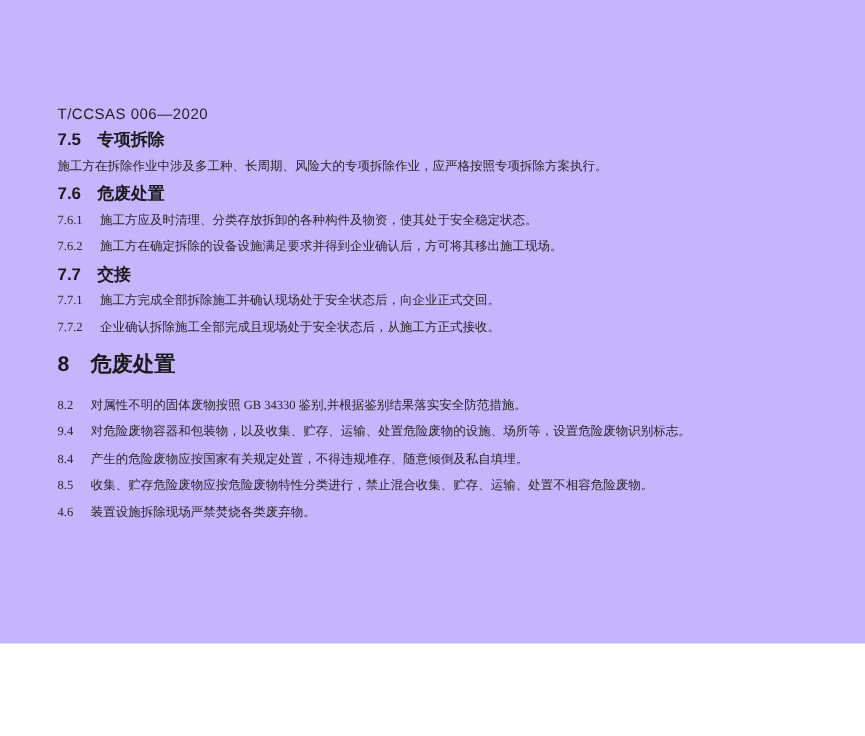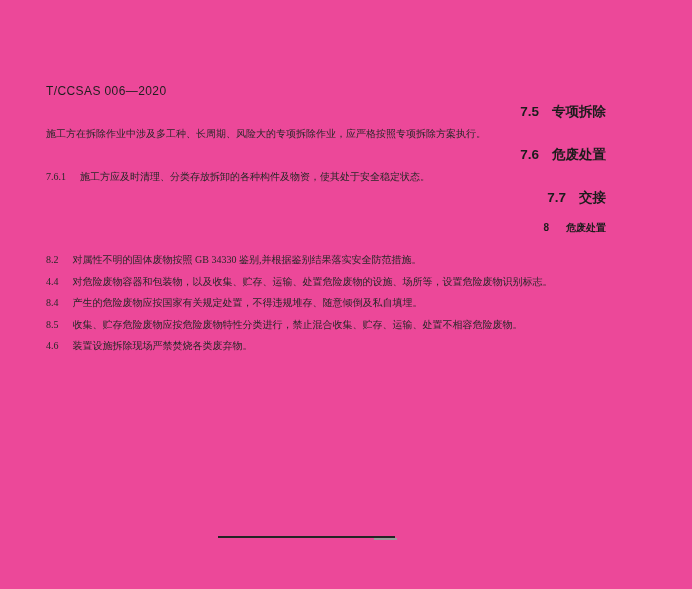--- a/index.html
+++ b/index.html
@@ -1,20 +1,20 @@
 <!DOCTYPE html>
 <html><head>
 <meta charset="utf-8">
 <style>
   html, body { margin: 0; padding: 0; background: #ffffff; }
   .page {
     position: relative;
     width: 692px;
-    height: 589px;
-    background: #ec4899;
+    height: 515px;
+    background: #c4b5fd;
     color: #262626;
     font-family: "Liberation Serif", "DejaVu Serif", serif;
     overflow: hidden;
   }
   .content {
     position: absolute;
     left: 46px;
     top: 82px;
     width: 560px;
   }
@@ -30,30 +30,28 @@
     line-height: 21.5px;
     line-break: strict;
     word-break: normal;
     color: #282828;
   }
   .heading {
     font-family: "Liberation Sans", "DejaVu Sans", sans-serif;
     font-weight: bold;
     font-size: 13.5px;
     color: #1c1c1c;
-    text-align: right;
   }
   .chapter {
     font-family: "Liberation Sans", "DejaVu Sans", sans-serif;
     font-weight: bold;
-    font-size: 10px;
+    font-size: 17px;
     margin-top: 8px;
     margin-bottom: 11px;
     color: #1c1c1c;
-    text-align: right;
   }
   .num { margin-right: 14px; }
   .heading .num { margin-right: 13px; }
   .chapter .num { margin-right: 17px; }
   .footer-rule {
     position: absolute;
     left: 218px;
     top: 536px;
     width: 177px;
     height: 2px;
@@ -85,38 +83,47 @@
     </div>
 
     <div class="block heading">
       <span class="num">7.6</span><span>危废处置</span>
     </div>
 
     <div class="block clause">
       <span class="num">7.6.1</span><span>施工方应及时清理、分类存放拆卸的各种构件及物资，使其处于安全稳定状态。</span>
     </div>
 
+    <div class="block clause">
+      <span class="num">7.6.2</span><span>施工方在确定拆除的设备设施满足要求并得到企业确认后，方可将其移出施工现场。</span>
+    </div>
 
     <div class="block heading">
       <span class="num">7.7</span><span>交接</span>
     </div>
 
+    <div class="block clause">
+      <span class="num">7.7.1</span><span>施工方完成全部拆除施工并确认现场处于安全状态后，向企业正式交回。</span>
+    </div>
 
+    <div class="block clause">
+      <span class="num">7.7.2</span><span>企业确认拆除施工全部完成且现场处于安全状态后，从施工方正式接收。</span>
+    </div>
 
     <div class="block chapter">
       <span class="num">8</span><span>危废处置</span>
     </div>
 
 
     <div class="block clause">
       <span class="num">8.2</span><span>对属性不明的固体废物按照 GB 34330 鉴别,并根据鉴别结果落实安全防范措施。</span>
     </div>
 
     <div class="block clause">
-      <span class="num">4.4</span><span>对危险废物容器和包装物，以及收集、贮存、运输、处置危险废物的设施、场所等，设置危险废物识别标志。</span>
+      <span class="num">9.4</span><span>对危险废物容器和包装物，以及收集、贮存、运输、处置危险废物的设施、场所等，设置危险废物识别标志。</span>
     </div>
 
     <div class="block clause">
       <span class="num">8.4</span><span>产生的危险废物应按国家有关规定处置，不得违规堆存、随意倾倒及私自填埋。</span>
     </div>
 
     <div class="block clause">
       <span class="num">8.5</span><span>收集、贮存危险废物应按危险废物特性分类进行，禁止混合收集、贮存、运输、处置不相容危险废物。</span>
     </div>
 

